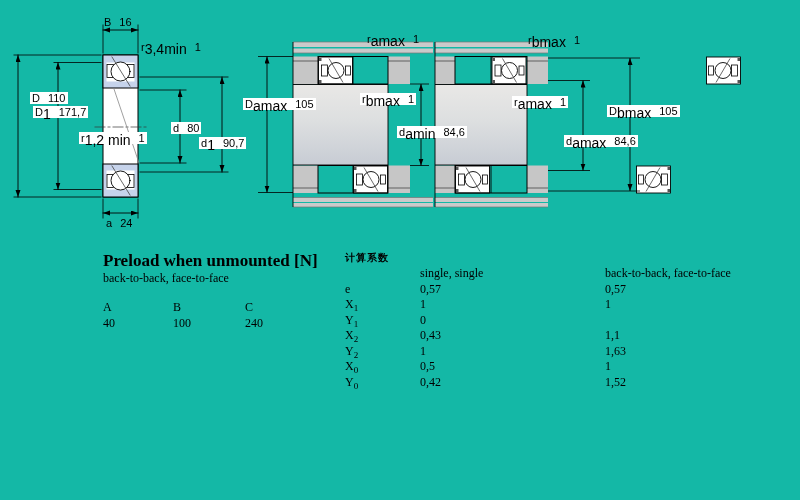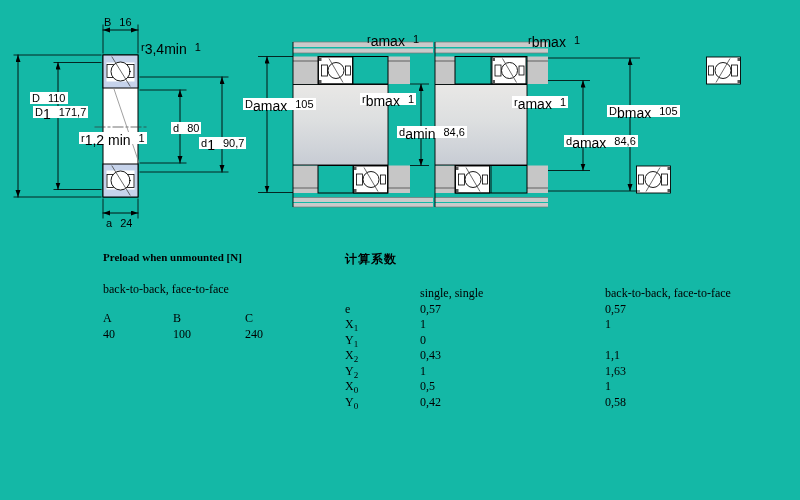--- a/index.html
+++ b/index.html
@@ -8,26 +8,26 @@
   svg { position:absolute; left:0; top:0; }
 
   
   .dim { position:absolute; font-size:11px; line-height:12px; white-space:nowrap; color:#000; }
   .dim sub { font-size:14px; line-height:0; }
   .dim .val { margin-left:8px; }
   .bg { background:#ffffff; padding:0 2px; }
 
   
   .tbl { position:absolute; font-family:"Liberation Serif", serif; font-size:12px; color:#000; }
-  .tbl .title { font-weight:bold; font-size:11px; margin-bottom:19px; white-space:nowrap; }
+  .tbl .title { font-weight:bold; font-size:17px; margin-bottom:0; white-space:nowrap; }
   .preload { left:103px; top:251px; width:230px; }
   .preload .subtitle { margin-bottom:13px; white-space:nowrap; }
   .preload .grid { display:grid; grid-template-columns:70px 72px auto; line-height:16px; }
   .factors { left:345px; top:251px; width:420px; }
-  .factors .title { font-size:12px; letter-spacing:1px; margin-bottom:18px; }
+  .factors .title { font-size:10px; letter-spacing:1px; margin-bottom:1px; }
   .factors .grid { display:grid; grid-template-columns:75px 185px auto; line-height:15.5px; }
   .factors .grid .hdr { white-space:nowrap; }
   .factors sub { font-size:9px; line-height:0; }
 </style>
 </head>
 <body>
 
 <div class="page">
 
 <svg width="800" height="500" viewBox="0 0 800 500">
@@ -242,17 +242,17 @@
     <span>1,63</span>
   </div>
   <div class="grid">
     <span><span>X</span><sub>0</sub></span>
     <span>0,5</span>
     <span>1</span>
   </div>
   <div class="grid">
     <span><span>Y</span><sub>0</sub></span>
     <span>0,42</span>
-    <span>0,58</span>
+    <span>1,52</span>
   </div>
 </div>
 
 </div>
 
 </body></html>

